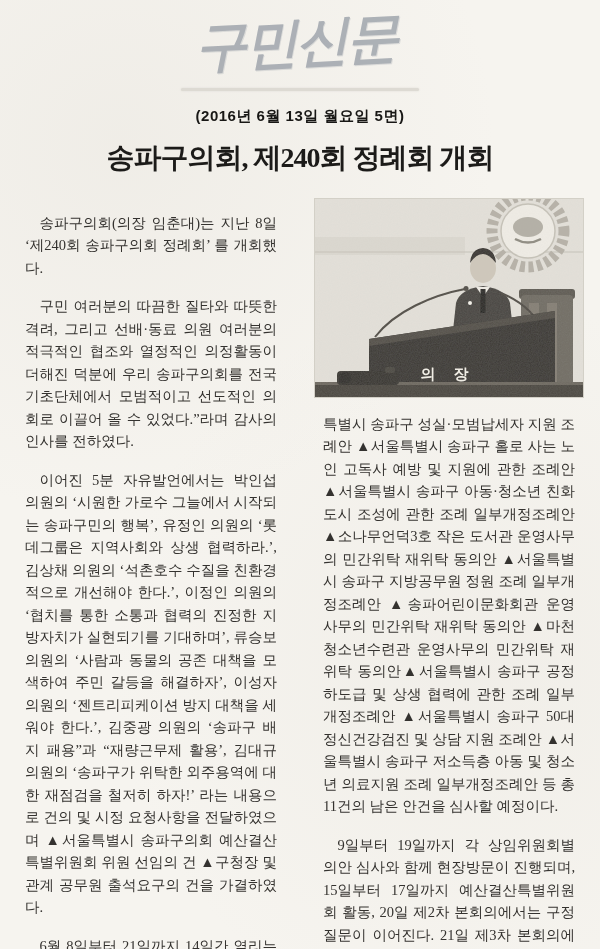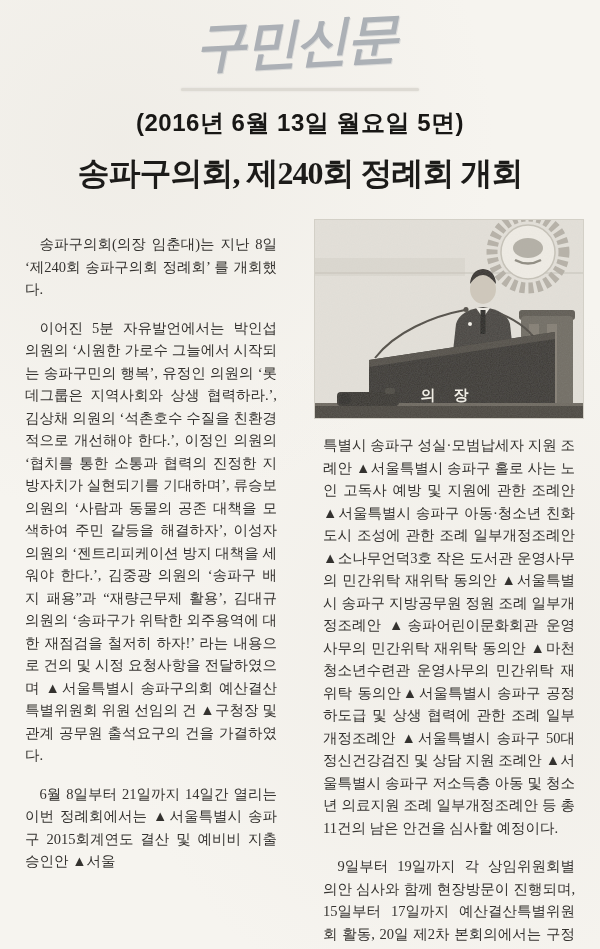--- a/index.html
+++ b/index.html
@@ -35,30 +35,30 @@
     width:238px;height:3px;margin:10px auto 0 auto;
     background:#dddad3;border-radius:2px;
     box-shadow:0 0 2px #dddad3;
   }
   
   .dateline{
     margin-top:16px;
     text-align:center;
     font-family:"Liberation Sans","DejaVu Sans",sans-serif;
     font-weight:bold;
-    font-size:24px;
+    font-size:15px;
     color:#181715;
     letter-spacing:.5px;
   }
   
   .headline{
     margin-top:13px;
     text-align:center;
     font-weight:bold;
-    font-size:32px;
+    font-size:28px;
     letter-spacing:-1px;
     color:#1c1b19;
     white-space:nowrap;
   }
   
   .article{
     display:flex;
     gap:14px;
     padding:0 9px;
     margin-top:17px;
@@ -94,20 +94,21 @@
   <div class="masthead-rule"></div>
 
   <div class="dateline">(2016년  6월  13일  월요일  5면)</div>
 
   <h1 class="headline">송파구의회, 제240회 정례회 개회</h1>
 
   <div class="article">
 
     <div class="col">
       <p>송파구의회(의장 임춘대)는 지난 8일 ‘제240회 송파구의회 정례회’ 를 개회했다.</p>
+      <p>구민 여러분의 따끔한 질타와 따뜻한 격려, 그리고 선배·동료 의원 여러분의 적극적인 협조와 열정적인 의정활동이 더해진 덕분에 우리 송파구의회를 전국 기초단체에서 모범적이고 선도적인 의회로 이끌어 올 수 있었다.”라며 감사의 인사를 전하였다.</p>
       <p>이어진 5분 자유발언에서는 박인섭 의원의 ‘시원한 가로수 그늘에서 시작되는 송파구민의 행복’, 유정인 의원의 ‘롯데그룹은 지역사회와 상생 협력하라.’, 김상채 의원의 ‘석촌호수 수질을 친환경적으로 개선해야 한다.’, 이정인 의원의 ‘협치를 통한 소통과 협력의 진정한 지방자치가 실현되기를 기대하며’, 류승보 의원의 ‘사람과 동물의 공존 대책을 모색하여 주민 갈등을 해결하자’, 이성자 의원의 ‘젠트리피케이션 방지 대책을 세워야 한다.’, 김중광 의원의 ‘송파구 배지 패용”과 “재량근무제 활용’, 김대규 의원의 ‘송파구가 위탁한 외주용역에 대한 재점검을 철저히 하자!’ 라는 내용으로 건의 및 시정 요청사항을 전달하였으며 ▲서울특별시 송파구의회 예산결산특별위원회 위원 선임의 건 ▲구청장 및 관계 공무원 출석요구의 건을 가결하였다.</p>
       <p>6월 8일부터 21일까지 14일간 열리는 이번 정례회에서는 ▲서울특별시 송파구 2015회계연도 결산 및 예비비 지출 승인안 ▲서울</p>
     </div>
 
     <div class="col">
 
       <svg class="photo" viewBox="0 0 268 198" xmlns="http://www.w3.org/2000/svg">
         <defs>
           <filter id="grain" x="0" y="0" width="100%" height="100%">
             <feTurbulence type="fractalNoise" baseFrequency="0.9" numOctaves="2" result="n"></feTurbulence>

